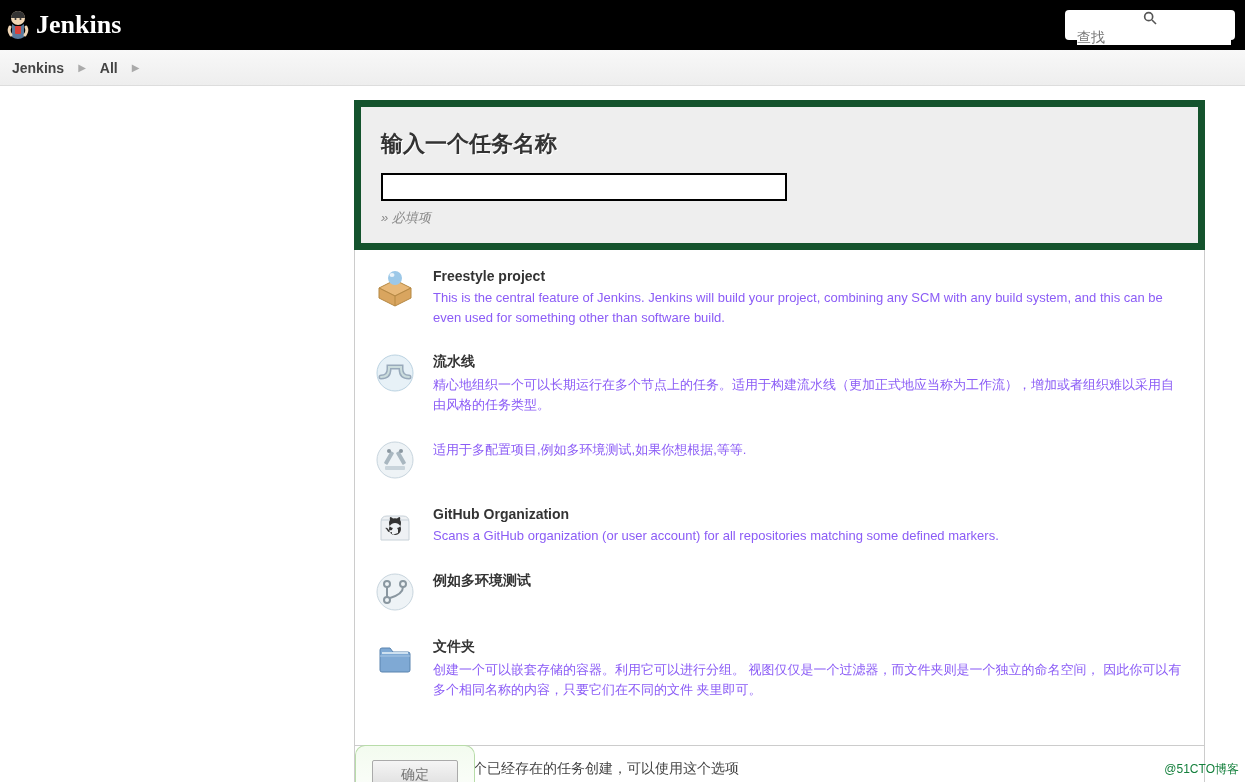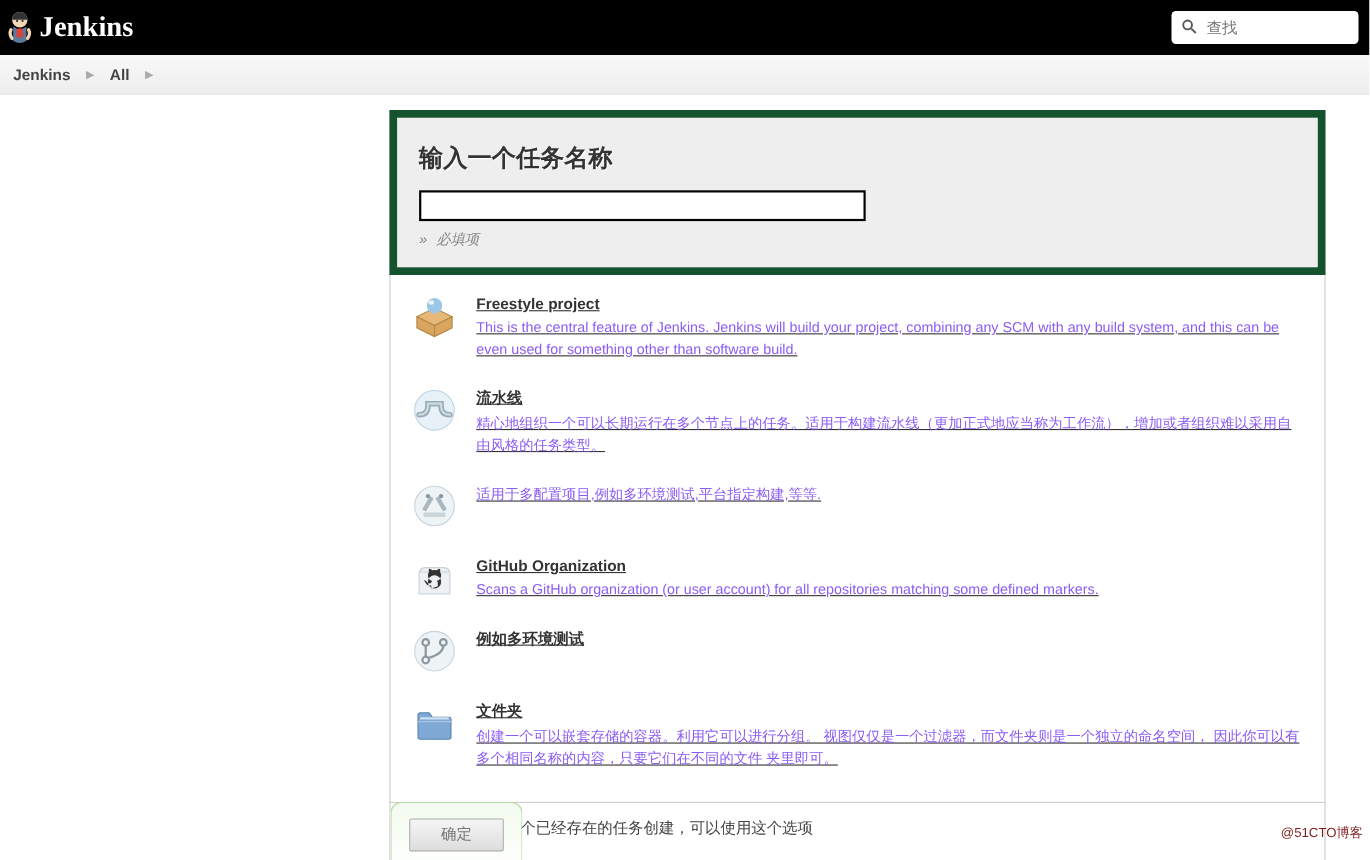--- a/index.html
+++ b/index.html
@@ -6,45 +6,45 @@
   body { font-family: Helvetica, Arial, sans-serif; font-size: 13px; color: #333; background: #fff; width: 1245px; }
   
   
   .header { background: #000; height: 50px; display: flex; align-items: center; justify-content: space-between; padding: 0 10px 0 6px; }
   .logo-wrap { display: flex; align-items: center; gap: 6px; }
   .logo-img {
     width: 24px; height: 32px; position: relative;
   }
   .logo-img svg { display: block; }
   .logo-text { color: #fff; font-weight: bold; font-size: 26px; font-family: Georgia, serif; }
-  .search-box { background: #fff; border-radius: 4px; display: flex; align-items: center; height: 30px; width: 170px; padding: 0 8px; }
+  .search-box { background: #fff; border-radius: 4px; display: flex; align-items: center; height: 30px; width: 170px; padding: 0 8px; flex-direction: column; }
   .search-box svg { width: 16px; height: 16px; flex-shrink: 0; }
   .search-box input { border: none; outline: none; font-size: 14px; margin-left: 8px; width: 100%; color: #555; }
 
   
   .breadcrumb-bar { background: linear-gradient(#f8f8f8,#eeeeee); border-bottom: 1px solid #ddd; height: 36px; display: flex; align-items: center; padding: 0 12px; font-size: 14px; }
   .bc-item { color: #444; font-weight: bold; text-decoration: none; cursor: pointer; }
   .bc-sep { color: #aaa; margin: 0 14px; font-size: 10px; }
 
   
   .main { margin: 14px 40px 0 354px; }
   
   .panel-top { border: 7px solid #14532d; background: #eee; padding: 22px 20px 16px 20px; }
   .panel-title { font-size: 22px; font-weight: bold; color: #333; text-shadow: 1px 1px 0 #fff; margin-bottom: 14px; }
   .name-input { width: 406px; height: 28px; border: 2px solid #000; background: #fff; padding: 0 6px; font-size: 14px; outline: none; }
-  .required-note { margin-top: 8px; color: #888; font-style: italic; font-size: 13px; font-family: Liberation Mono, monospace; }
+  .required-note { margin-top: 8px; color: #888; font-style: italic; font-size: 13px; }
   .required-note::before { content: "» "; }
 
   .panel-mid { border: 1px solid #ccc; border-top: none; background: #fff; padding: 18px 20px 30px 20px; }
   
   .item-row { display: flex; align-items: flex-start; gap: 18px; margin-bottom: 26px; cursor: pointer; }
-  .item-row:last-child { margin-bottom: 0; }
+  .item-row:last-child { margin-bottom: 16px; }
   .item-icon { width: 40px; height: 40px; flex-shrink: 0; display: flex; align-items: center; justify-content: center; }
   .item-icon svg { width: 40px; height: 40px; }
-  .item-text { flex: 1; text-decoration: underline; }
+  .item-text { flex: 1; }
   .item-title { font-weight: bold; font-size: 14px; color: #333; margin-bottom: 4px; }
   .item-desc { font-size: 13px; color: #8b5cf6; line-height: 1.5; }
 
   .panel-bot { border: 1px solid #ccc; border-top: none; background: #fff; padding: 14px 20px 0 20px; position: relative; min-height: 60px; }
   .copy-line { font-size: 14px; color: #444; margin-bottom: 12px; }
   .copy-prefix { color: #aaa; }
   .copy-row { display: flex; align-items: flex-start; gap: 18px; }
   .copy-label { color: #aaa; font-size: 14px; padding-top: 6px; width: 40px; text-align: right; }
 
   
@@ -59,21 +59,21 @@
     z-index: 2;
   }
   .ok-btn {
     background: linear-gradient(#f5f5f5,#ddd); border: 1px solid #aaa; border-radius: 2px;
     padding: 5px 28px; font-size: 14px; color: #777; cursor: default;
   }
   .panel-bot-inner { margin-left: 0; }
   
   .bottom-area { position: relative; margin-top: 0; }
   
-  .watermark { position: fixed; right: 6px; bottom: 16px; color: #7f1d1d; font-size: 12px; }
+  .watermark { position: fixed; right: 6px; bottom: 4px; color: #15803d; font-size: 12px; }
 </style>
 </head>
 <body>
 
 <div class="header">
   <div class="logo-wrap">
     <span class="logo-img">
       <svg viewBox="0 0 24 32">
         <circle cx="12" cy="9" r="7" fill="#f0d6b5"></circle>
         <path d="M5 9 a7 7 0 0 1 14 0" fill="#333"></path>
@@ -150,21 +150,21 @@
         <svg viewBox="0 0 40 40">
           <circle cx="20" cy="20" r="18" fill="#eef3f6" stroke="#c8d5de"></circle>
           <rect x="12" y="11" width="4" height="14" fill="#a9b7c0" rx="1" transform="rotate(30 14 18)"></rect>
           <rect x="24" y="11" width="4" height="14" fill="#a9b7c0" rx="1" transform="rotate(-30 26 18)"></rect>
           <circle cx="14" cy="11" r="2" fill="#8a97a0"></circle>
           <circle cx="26" cy="11" r="2" fill="#8a97a0"></circle>
           <rect x="10" y="26" width="20" height="4" fill="#c9d4db" rx="1"></rect>
         </svg>
       </span>
       <div class="item-text">
-        <div class="item-desc">适用于多配置项目,例如多环境测试,平台指定构建,等等.</div>
+        <div class="item-desc">适用于多配置项目,例如多环境测试,如果你想根据,等等.</div>
       </div>
     </div>
 
     <div class="item-row">
       <span class="item-icon">
         <svg viewBox="0 0 40 40">
           <path d="M6 34 L6 16 Q6 10 12 10 L28 10 Q34 10 34 16 L34 34 Z" fill="#eef1f4" stroke="#c8d1d8"></path>
           <path d="M6 14 L34 14" stroke="#c8d1d8"></path>
           <path d="M20 17 a6 6 0 1 0 0.01 0 M17 29 v-3 q-4 1 -5 -2 q-1 -2 -2 -2 q2 -1 3 1 q1 2 4 1 q0 -1 1 -2 q-4 -0.5 -4 -5 q0 -2 1 -3 q-0.5 -1 0 -3 q2 0 3 1.5 q2 -0.5 4 0 q1 -1.5 3 -1.5 q0.5 2 0 3 q1 1 1 3 q0 4.5 -4 5 q1 1 1 2 v3" fill="#333"></path>
         </svg>

